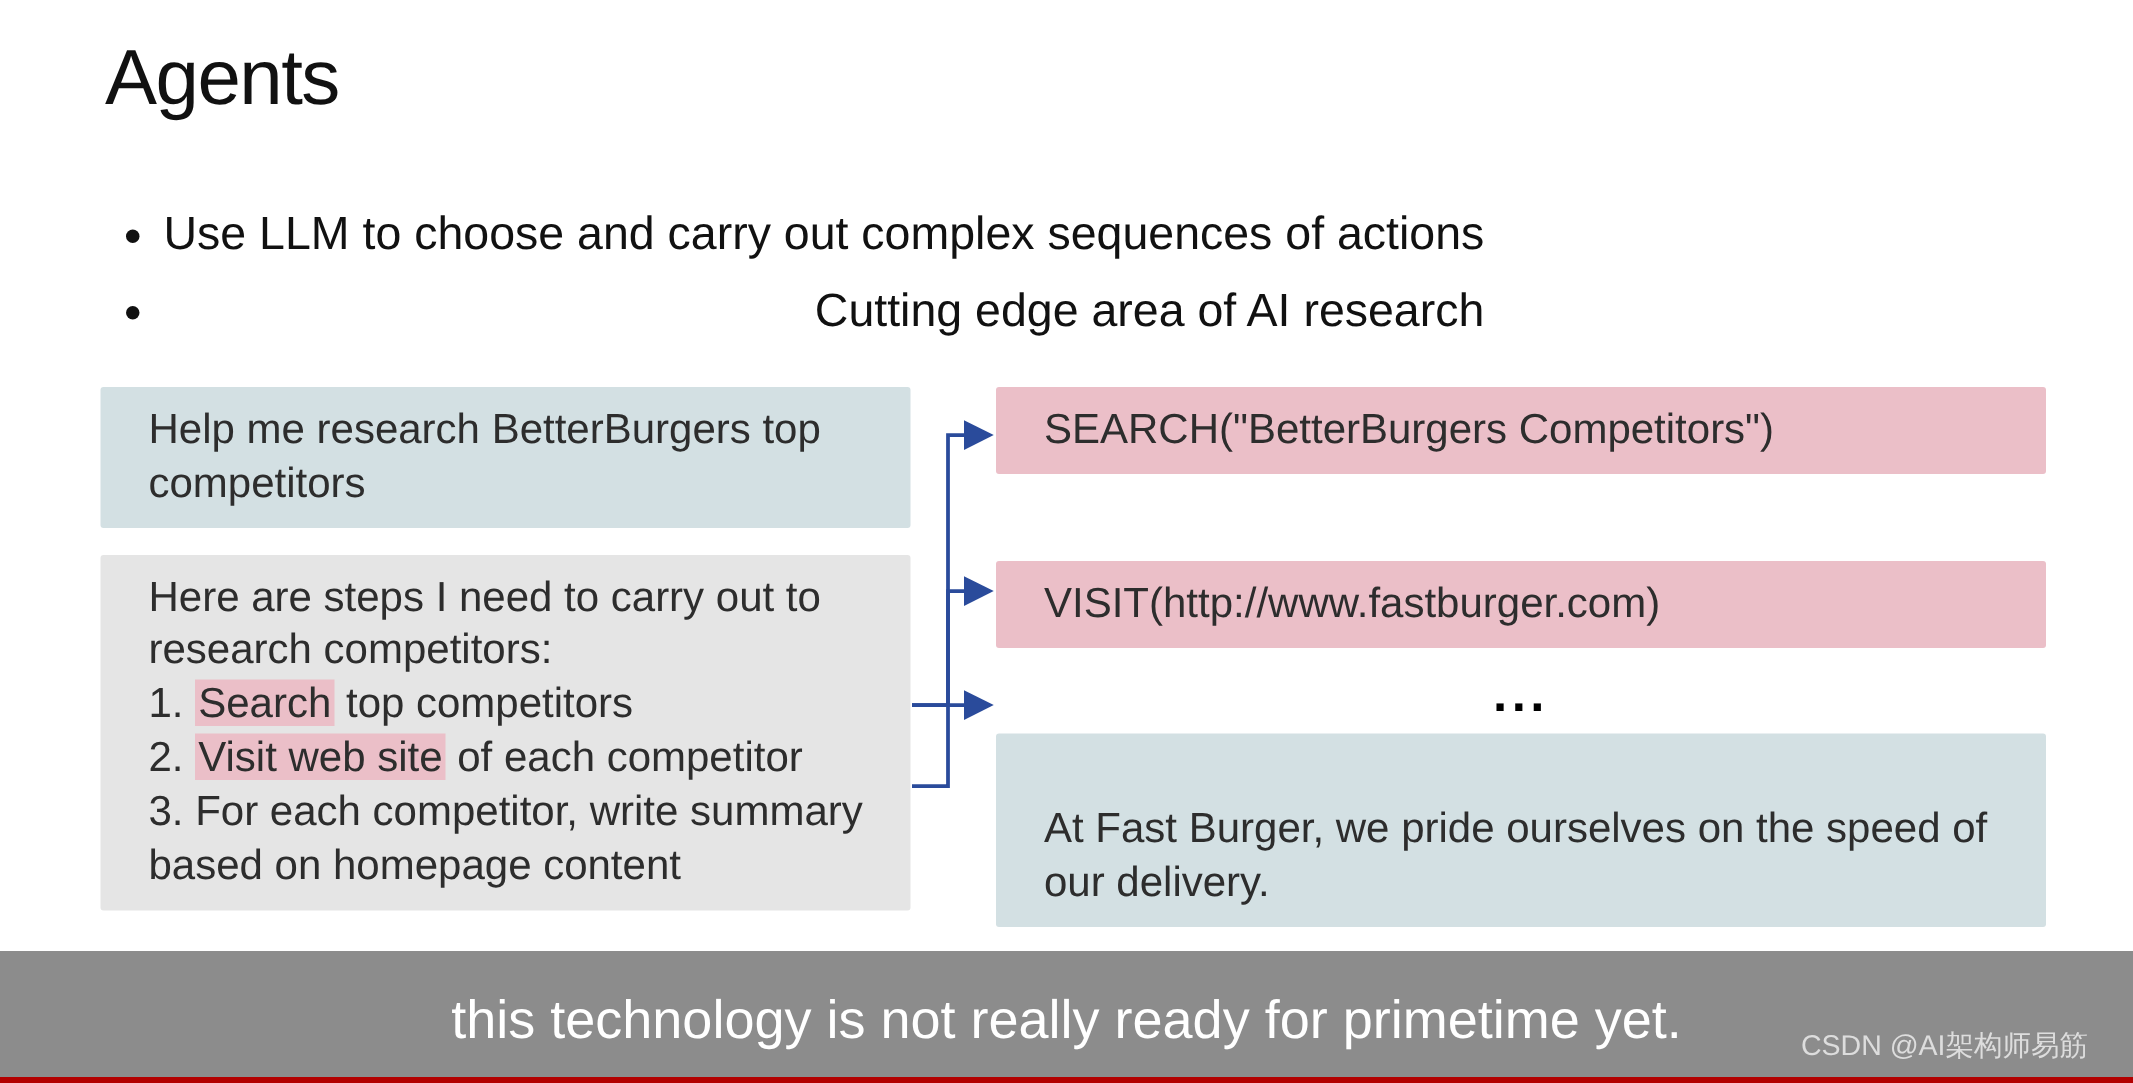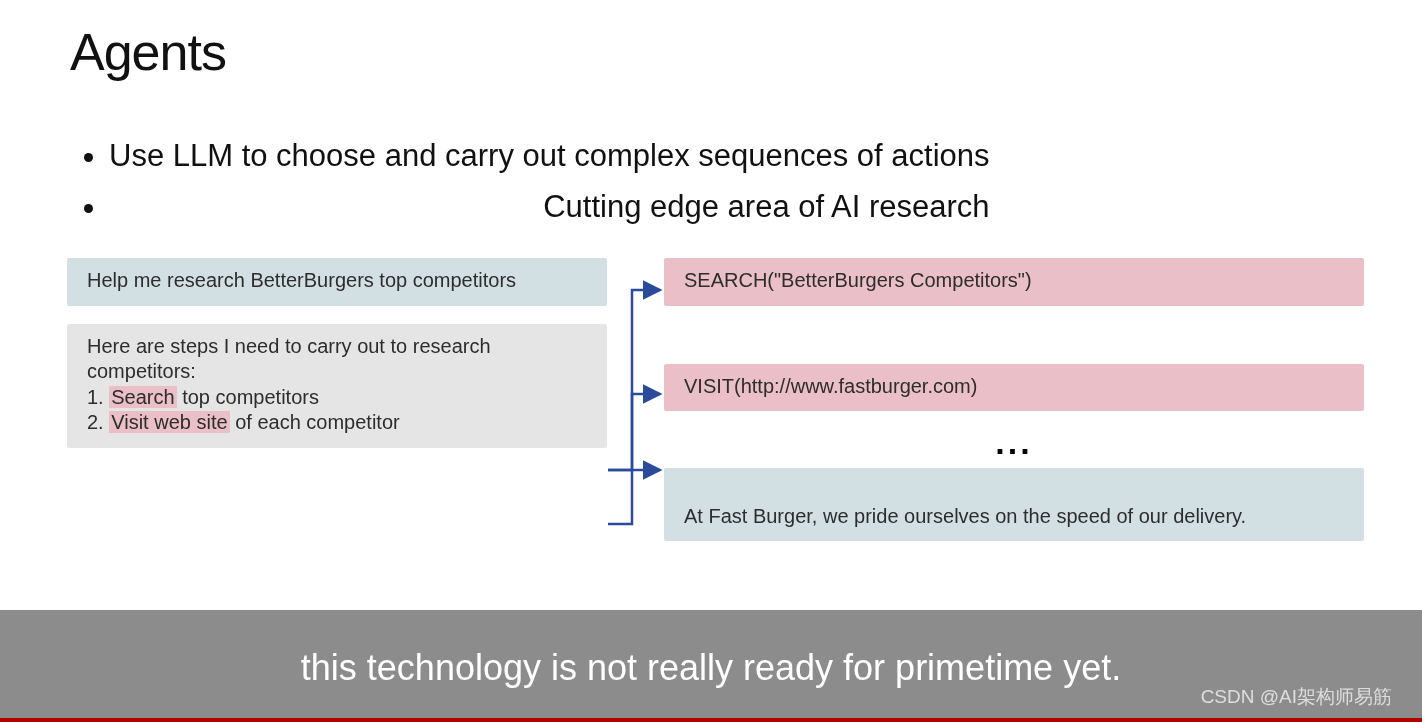--- a/index.html
+++ b/index.html
@@ -3,28 +3,28 @@
 <meta charset="utf-8">
 <style>
   * { box-sizing: border-box; margin: 0; padding: 0; }
   html, body { width: 1422px; height: 722px; font-family: "Segoe UI", Arial, sans-serif; background: #fff; overflow: hidden; }
   .frame { position: relative; width: 1422px; height: 722px; background: #fff; }
   .title { position: absolute; left: 70px; top: 22px; font-size: 52px; font-weight: 500; letter-spacing: -1px; color: #111; }
   .bullets { position: absolute; left: 85px; top: 130px; font-size: 31px; color: #111; line-height: 1.65; }
   .bullets li { list-style: disc; margin-left: 24px; text-align: right; }
   .leftcol { position: absolute; left: 67px; top: 258px; width: 540px; }
   .rightcol { position: absolute; left: 664px; top: 258px; width: 700px; }
-  .box { border-radius: 2px; padding: 10px 16px 12px 20px; margin-bottom: 18px; font-size: 20px; line-height: 1.28; }
+  .box { border-radius: 2px; padding: 10px 16px 12px 32px; margin-bottom: 18px; font-size: 28px; line-height: 1.28; }
   .blue  { background: #d3e0e3; color: #2d2d2d; }
   .gray  { background: #e5e5e5; color: #2d2d2d; }
   .pink  { background: #ebbfc8; color: #2d2d2d; }
   .hlpink { background: #ebbfc8; padding: 0 2px; }
   .ellipsis { text-align: center; font-size: 34px; font-weight: 700; letter-spacing: 3px; margin: -6px 0 6px 0; }
   svg.arrows { position: absolute; left: 0; top: 0; width: 1422px; height: 722px; pointer-events: none; }
-  .caption { position: absolute; left: 0; right: 0; bottom: 0; height: 112px; background: rgba(0,0,0,0.45); color: #fff; display: flex; align-items: center; justify-content: center; font-size: 36px; text-align: center; line-height: 1.15; padding-top: 4px; }
+  .caption { position: absolute; left: 0; right: 0; bottom: 0; height: 88px; background: rgba(0,0,0,0.45); color: #fff; display: flex; align-items: center; justify-content: center; font-size: 36px; text-align: center; line-height: 1.15; padding-top: 4px; }
   .watermark { position: absolute; right: 30px; bottom: 12px; font-size: 19px; color: rgba(255,255,255,0.7); }
   .redbar { position: absolute; left: 0; right: 0; bottom: 0; height: 4px; background: #b30000; }
 </style>
 </head>
 <body>
 
 <div class="frame">
 
   <div class="title">Agents</div>
 
@@ -32,20 +32,21 @@
     <li>Use LLM to choose and carry out complex sequences of actions</li>
     <li>Cutting edge area of AI research</li>
   </ul>
 
   <div class="leftcol">
     <div class="box blue">Help me research BetterBurgers top competitors</div>
     <div class="box gray">
       <span>Here are steps I need to carry out to research competitors:</span><br>
       <span>1. </span><span class="hlpink">Search</span><span> top competitors</span><br>
       <span>2. </span><span class="hlpink">Visit web site</span><span> of each competitor</span><br>
+      <span>3. For each competitor, write summary based on homepage content</span>
     </div>
   </div>
 
   <div class="rightcol">
     <div class="box pink">SEARCH("BetterBurgers Competitors")</div>
     <div style="height:40px"></div>
     <div class="box pink">VISIT(http://www.fastburger.com)</div>
     <div class="ellipsis">...</div>
     <div class="box blue">
       <br>

